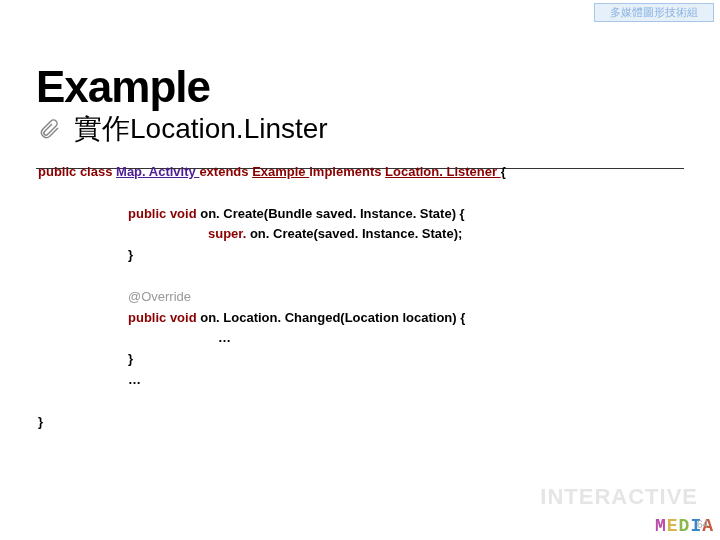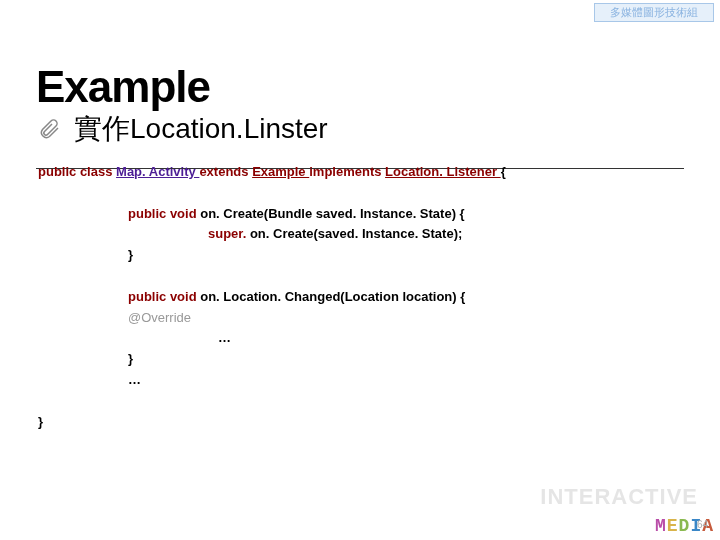--- a/index.html
+++ b/index.html
@@ -122,22 +122,22 @@
   <span class="subtitle">實作Location.Linster</span>
 </div>
 
 <div class="code-block">
   <div class="code-line"><span class="kw">public class </span><span class="cls">Map. Activity </span><span class="kw">extends </span><span class="ext">Example </span><span class="kw">implements </span><span class="ext">Location. Listener </span><span class="tok-b">{</span></div>
   <div class="code-line">&nbsp;</div>
   <div class="code-line ind1"><span class="kw">public void </span><span class="tok-b">on. Create(Bundle saved. Instance. State) {</span></div>
   <div class="code-line ind2"><span class="kw">super. </span><span class="tok-b">on. Create(saved. Instance. State);</span></div>
   <div class="code-line ind1"><span class="tok-b">}</span></div>
   <div class="code-line">&nbsp;</div>
+  <div class="code-line ind1 anno"><span>@Override</span></div>
   <div class="code-line ind1"><span class="kw">public void </span><span class="tok-b">on. Location. Changed(Location location) {</span></div>
-  <div class="code-line ind1 anno"><span>@Override</span></div>
   <div class="code-line ind3"><span class="tok-b">…</span></div>
   <div class="code-line ind1"><span class="tok-b">}</span></div>
   <div class="code-line ind1"><span class="tok-b">…</span></div>
   <div class="code-line">&nbsp;</div>
   <div class="code-line"><span class="tok-b">}</span></div>
 </div>
 
 <div class="watermark-interactive">INTERACTIVE</div>
 <div class="watermark-media">
   <span class="m1">M</span><span class="m2">E</span><span class="m3">D</span><span class="m4">I</span><span class="m5">A</span>

